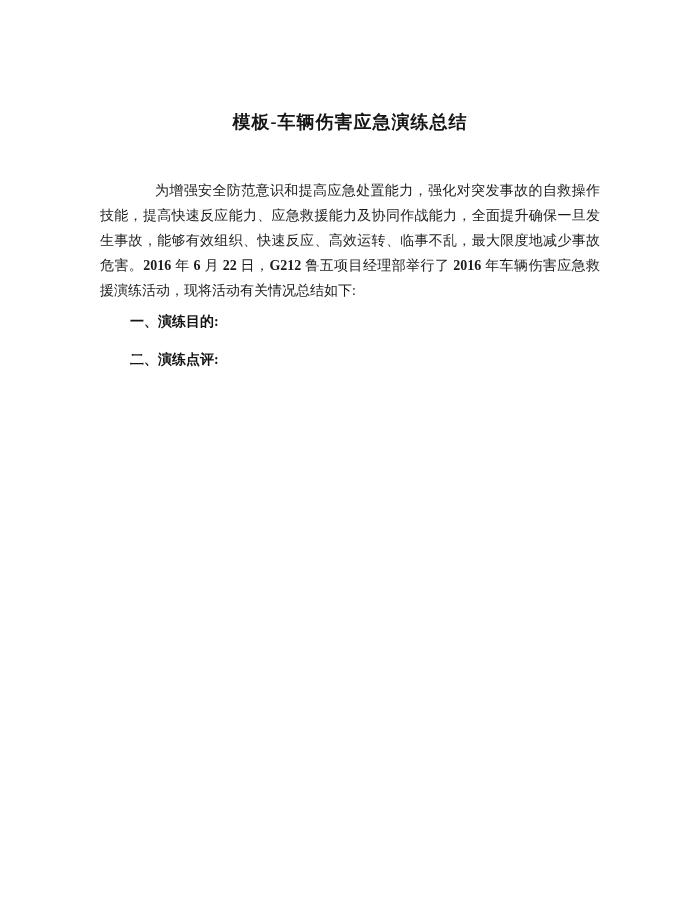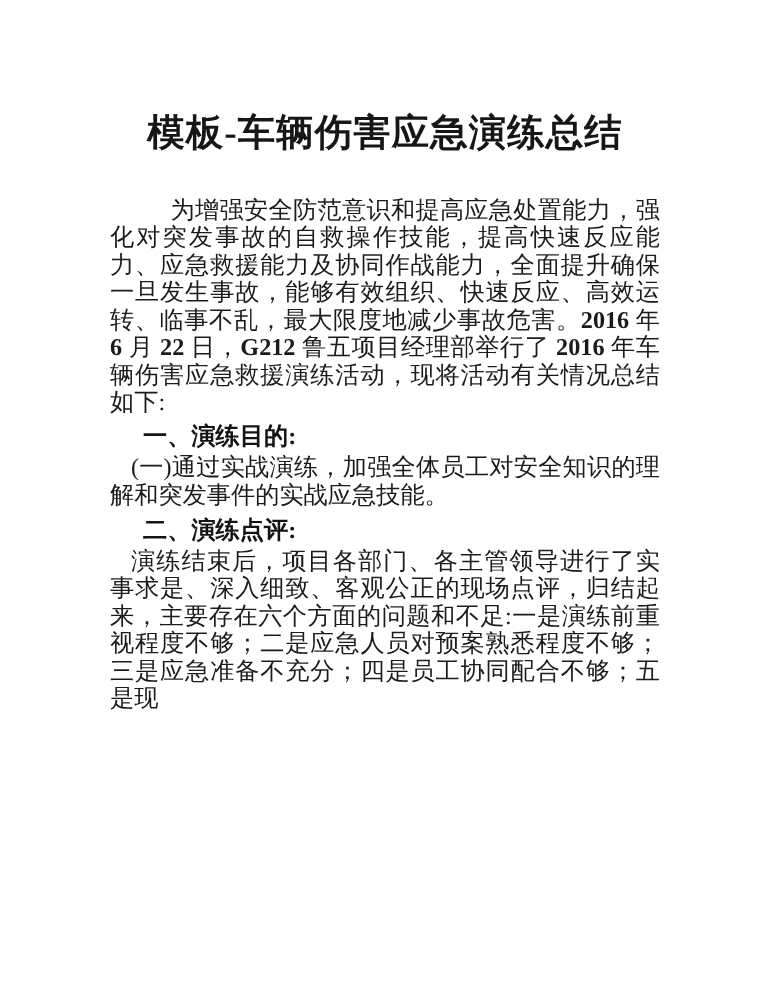--- a/index.html
+++ b/index.html
@@ -14,56 +14,54 @@
     font-family: "Liberation Serif", "DejaVu Serif", serif;
   }
   .page {
     box-sizing: border-box;
     width: 700px;
     height: 905px;
     padding: 0 100px;
     background: #ffffff;
   }
   .doc-title {
-    font-size: 34px;
+    font-size: 18px;
     font-weight: bold;
     line-height: 36px;
     text-align: center;
     letter-spacing: 1px;
     margin: 104px 0 0 0;
     color: #161616;
   }
   .block {
-    font-size: 22px;
+    font-size: 14px;
     line-height: 25px;
     color: #1b1b1b;
     margin: 0;
   }
   .para {
     text-align: justify;
     text-indent: 19px;
   }
   .para.intro {
     text-indent: 55px;
     margin-top: 38px;
   }
   .heading {
     font-weight: bold;
     text-indent: 30px;
     color: #141414;
   }
-  .heading.h1 { margin-top: 6px; margin-bottom: 3px; }
+  .heading.h1 { margin-top: 6px; margin-bottom: 13px; }
   .heading.h2 { margin-top: 7px; margin-bottom: 3px; }
   .para b { font-weight: bold; }
 </style>
 </head>
 <body>
 
 <div class="page">
   <h1 class="doc-title">模板-车辆伤害应急演练总结</h1>
   <div>
       <p class="block para intro"><span>为增强安全防范意识和提高应急处置能力，强化对突发事故的自救操作技能，提高快速反应能力、应急救援能力及协同作战能力，全面提升确保一旦发生事故，能够有效组织、快速反应、高效运转、临事不乱，最大限度地减少事故危害。</span><b>2016</b><span> 年 </span><b>6</b><span> 月 </span><b>22</b><span> 日，</span><b>G212</b><span> 鲁五项目经理部举行了 </span><b>2016</b><span> 年车辆伤害应急救援演练活动，现将活动有关情况总结如下:</span></p>
       <p class="block heading h1"><b>一、演练目的:</b></p>
-      <p class="block para body"><span>(一)通过实战演练，加强全体员工对安全知识的理解和突发事件的实战应急技能。</span></p>
       <p class="block heading h2"><b>二、演练点评:</b></p>
-      <p class="block para body"><span>演练结束后，项目各部门、各主管领导进行了实事求是、深入细致、客观公正的现场点评，归结起来，主要存在六个方面的问题和不足:一是演练前重视程度不够；二是应急人员对预案熟悉程度不够；三是应急准备不充分；四是员工协同配合不够；五是现</span></p>
     </div>
 </div>
 
 </body></html>

